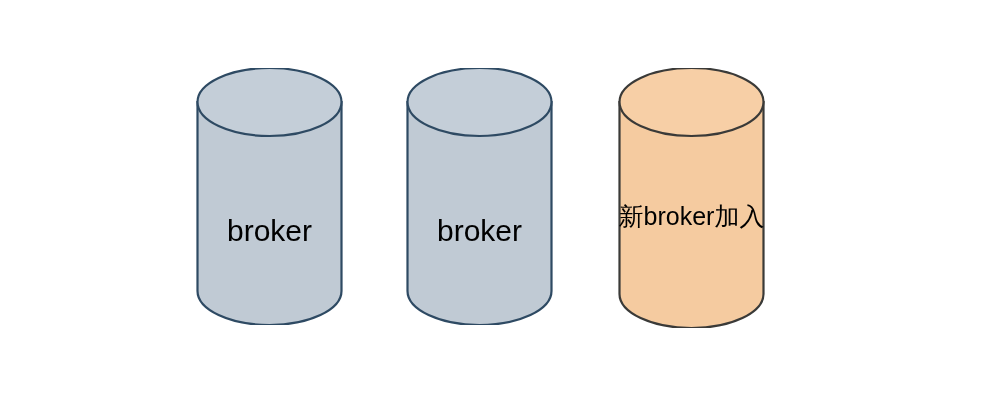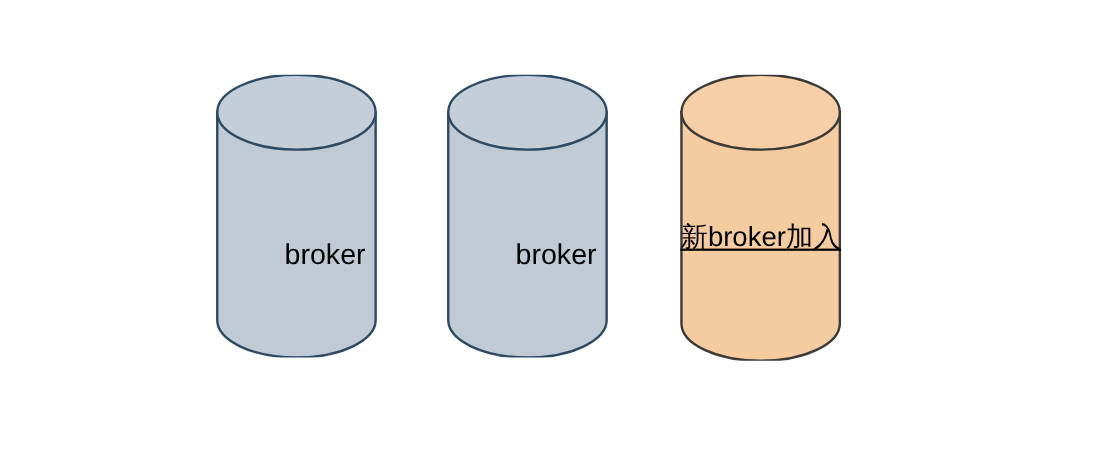--- a/index.html
+++ b/index.html
@@ -33,27 +33,25 @@
     width: 100%;
     text-align: center;
     color: #000000;
     line-height: 32px;
     white-space: normal;
     word-break: break-word;
     -webkit-user-select: none;
     user-select: none;
   }
   .cyl-label.single {
-    font-size: 26px;
-    padding-left: 26px;
+    font-size: 30px;
   }
   .cyl-label.wrapped {
     font-size: 25px;
     letter-spacing: 0px;
-    text-decoration: underline;
   }
 </style>
 </head>
 <body>
 
 <div id="canvas">
 
   <div class="cylinder" style="left:196px; top:68px; width:147px; height:257px;">
     <svg width="147" height="257" viewBox="0 0 147 257">
       <path d="M 1.5,34 L 1.5,223 A 72,34 0 0 0 145.5,223 L 145.5,34 Z" fill="#C0CAD4" stroke="#2E4A63" stroke-width="2.2"></path>

